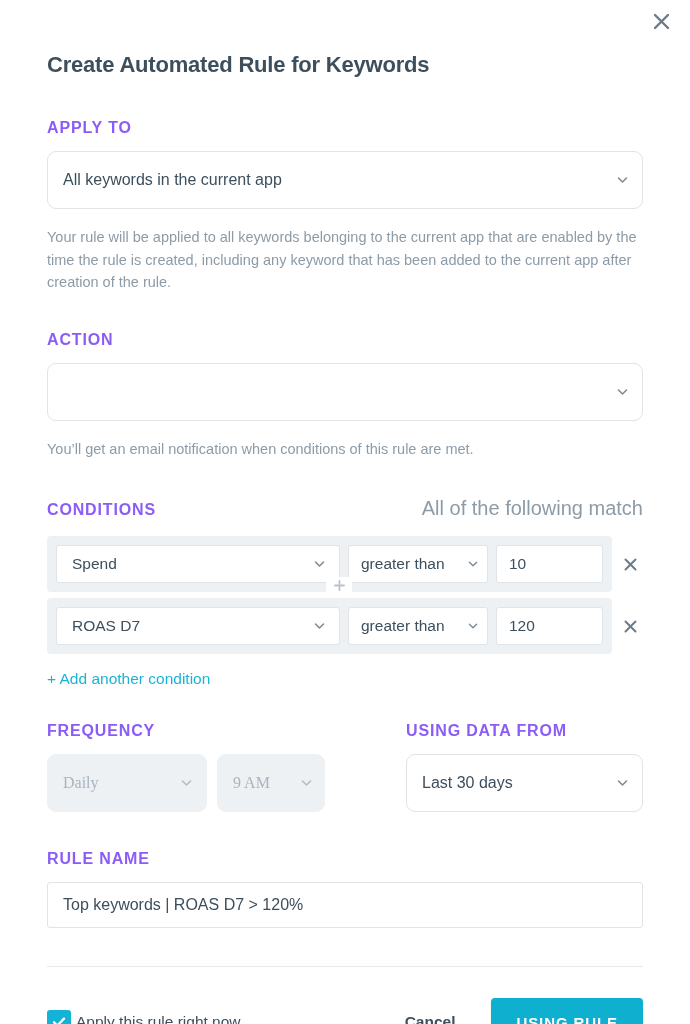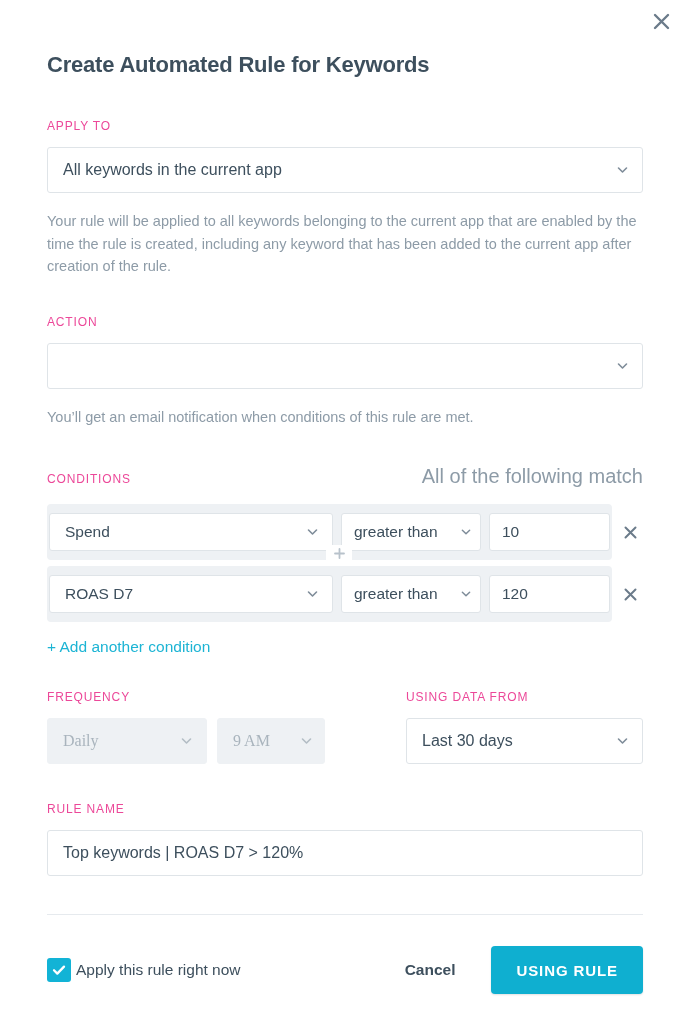--- a/index.html
+++ b/index.html
@@ -41,34 +41,34 @@
   .title {
     font-size: 22px;
     font-weight: bold;
     color: #3d4f5d;
     letter-spacing: -0.2px;
     padding-top: 51px;
     line-height: 28px;
   }
 
   .field-label {
-    font-size: 12px;
-    color: #ec4899;
+    font-size: 16px;
+    color: #8b5cf6;
     letter-spacing: 0.85px;
     text-transform: uppercase;
-    font-weight: normal;
+    font-weight: bold;
   }
 
   
   .select-box {
     position: relative;
     border: 1px solid #dfe4e8;
-    border-radius: 3px;
+    border-radius: 9px;
     background: #ffffff;
-    height: 46px;
+    height: 58px;
     display: flex;
     align-items: center;
     padding: 0 34px 0 15px;
     cursor: pointer;
   }
   .select-box .val {
     font-size: 16px;
     color: #3d4f5d;
     white-space: nowrap;
     overflow: hidden;
@@ -106,21 +106,21 @@
   }
 
   .cond-row-wrap {
     position: relative;
     display: flex;
     align-items: center;
   }
   .cond-row {
     background: #eef1f4;
     border-radius: 4px;
-    padding: 9px 2px;
+    padding: 9px 9px;
     display: flex;
     gap: 8px;
     width: 596px;
   }
   .cond-metric { flex: 0 0 284px; }
   .cond-op     { flex: 0 0 140px; }
   .cond-val    { flex: 1 1 auto; }
 
   .cond-row .select-box,
   .cond-row .num-input {

